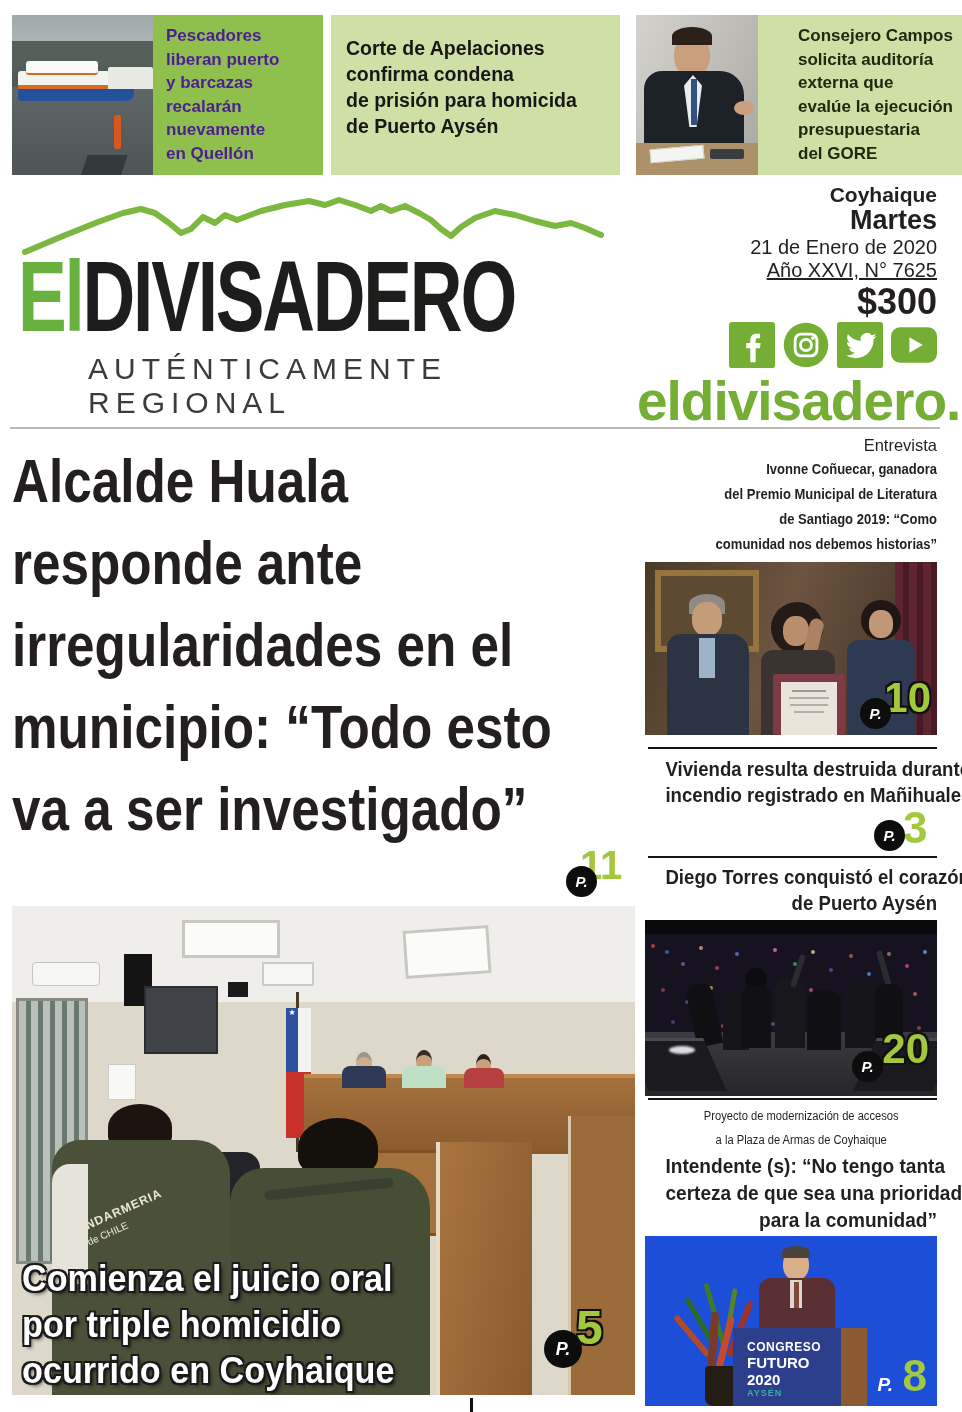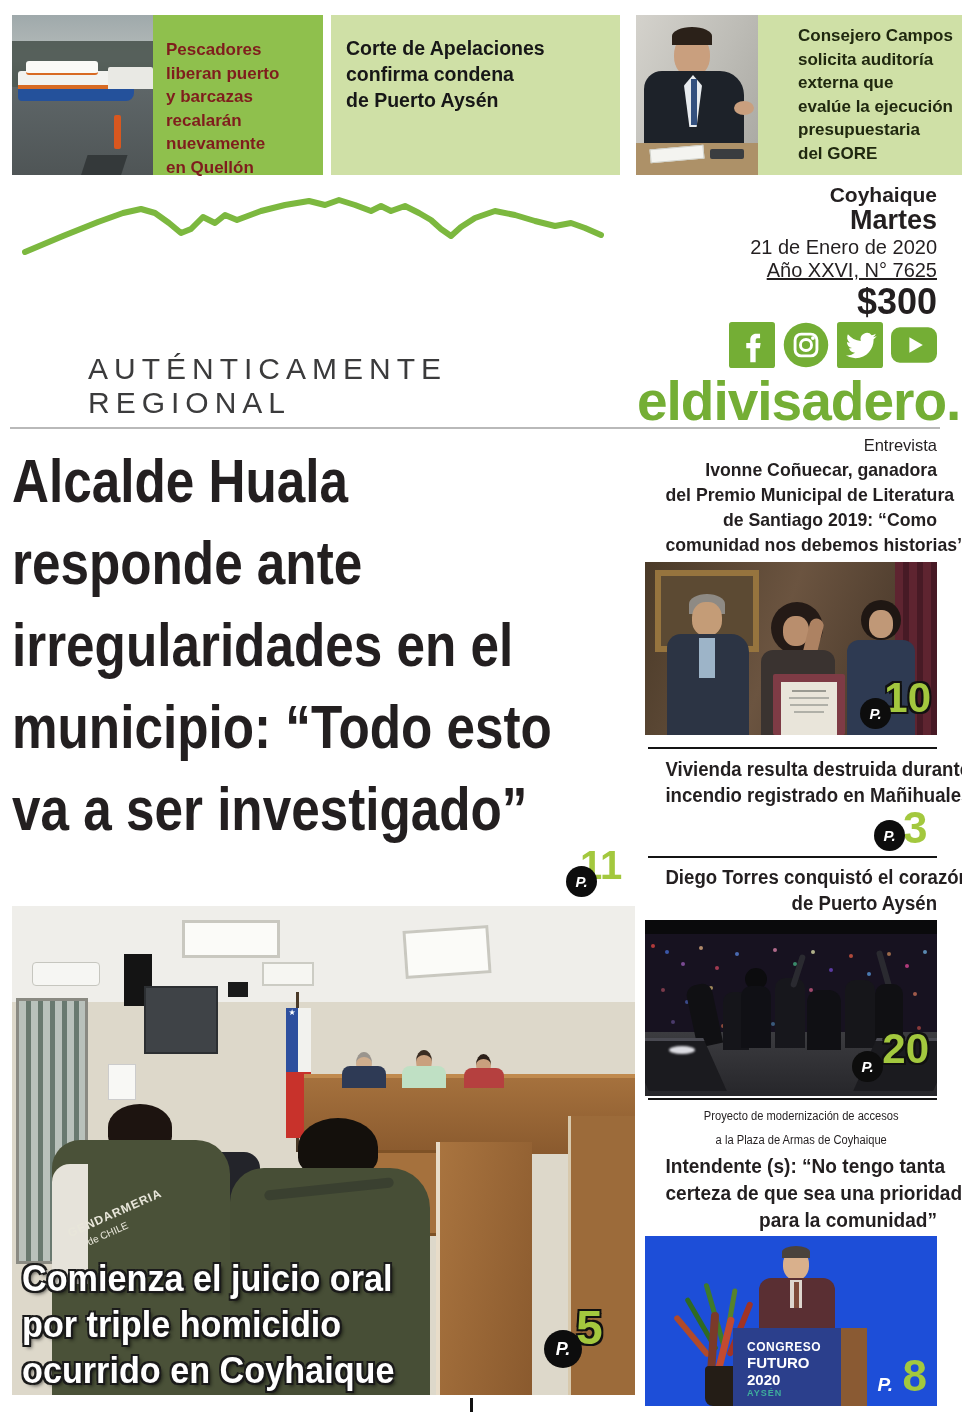--- a/index.html
+++ b/index.html
@@ -33,34 +33,35 @@
     <div class="abs" style="left:6px;top:56px;width:112px;height:16px;background:#f2f2ef;border-radius:3px 10px 2px 2px;"></div>
     <div class="abs" style="left:14px;top:46px;width:72px;height:12px;background:#fafaf7;border-radius:3px;border-bottom:2px solid #d86a23;"></div>
     <div class="abs" style="left:6px;top:70px;width:112px;height:5px;background:#d86a23;"></div>
     <div class="abs" style="left:6px;top:74px;width:116px;height:12px;background:#24519b;border-radius:0 0 8px 4px;"></div>
     <div class="abs" style="left:96px;top:52px;width:45px;height:22px;background:#e9e9e4;border-radius:2px 2px 0 0;"></div>
     <div class="abs" style="left:102px;top:100px;width:7px;height:34px;background:#d8571f;border-radius:2px;"></div>
     <div class="abs" style="left:72px;top:140px;width:40px;height:22px;background:#34393a;transform:skewX(-18deg);"></div>
   </div>
 
   <div class="gbox" style="left:153px;top:15px;width:170px;height:160px;background:#8fc04d;">
-    <div class="boxtxt" style="padding:9px 0 0 13px;font-size:17px;font-weight:600;line-height:23.5px;color:#7f1d1d;margin-top:14px;">
+    <div class="boxtxt" style="padding:9px 0 0 13px;font-size:17px;font-weight:600;line-height:23.5px;color:#4c1d95;">
       <span>Pescadores</span>
       <span>liberan puerto</span>
       <span>y barcazas</span>
       <span>recalarán</span>
       <span>nuevamente</span>
       <span>en Quellón</span>
     </div>
   </div>
 
   <div class="gbox" style="left:331px;top:15px;width:289px;height:160px;background:#cfe0a6;">
     <div class="boxtxt" style="padding:20px 0 0 15px;font-size:19.5px;font-weight:bold;line-height:26px;color:#171717;">
       <span>Corte de Apelaciones</span>
       <span>confirma condena</span>
+      <span>de prisión para homicida</span>
       <span>de Puerto Aysén</span>
     </div>
   </div>
 
   <div class="photo" style="left:636px;top:15px;width:122px;height:160px;background:linear-gradient(115deg,#d4d2cc,#bdbcb6 55%,#a8a7a1);">
     <div class="abs" style="left:38px;top:18px;width:36px;height:44px;background:#c99f7e;border-radius:50% 50% 46% 46%;"></div>
     <div class="abs" style="left:36px;top:12px;width:40px;height:18px;background:#2b2119;border-radius:50% 50% 0 0;"></div>
     <div class="abs" style="left:8px;top:56px;width:100px;height:80px;background:#1d2229;border-radius:18px 24px 0 0;"></div>
     <div class="abs" style="left:48px;top:60px;width:18px;height:52px;background:#e8ecef;clip-path:polygon(50% 0,100% 20%,70% 100%,30% 100%,0 20%);"></div>
     <div class="abs" style="left:55px;top:64px;width:6px;height:46px;background:#33507e;"></div>
@@ -115,36 +116,41 @@
         </svg>
     </span>
   </div>
   <div class="abs r" style="left:637px;top:369px;width:300px;font-size:55px;font-weight:bold;color:#74ae35;letter-spacing:-1px;">eldivisadero.cl</div>
 
   <div class="abs" style="left:22px;top:196px;width:582px;height:62px;">
     <svg viewBox="0 0 580 62" width="582" height="62">
       <path d="M2 56 L40 40 L75 26 L100 17 L118 13 L132 17 L146 27 L158 37 L168 33 L180 21 L192 27 L202 19 L214 24 L238 15 L262 9 L286 5 L302 9 L316 4 L332 9 L348 15 L358 10 L368 15 L382 10 L396 17 L408 24 L418 33 L428 40 L438 31 L452 22 L472 15 L492 19 L512 25 L532 30 L548 27 L562 32 L578 39" fill="none" stroke="#7cb83f" stroke-width="6" stroke-linejoin="round" stroke-linecap="round"></path>
     </svg>
   </div>
+  <div class="abs" style="left:18px;top:248px;width:620px;height:100px;">
+    <span class="condL" style="transform:scaleX(.73);font-size:100px;font-weight:bold;letter-spacing:-3px;line-height:96px;">
+      <span style="color:#69b13e;">El</span><span style="color:#1d1d1b;">DIVISADERO</span>
+    </span>
+  </div>
   <div class="abs" style="left:88px;top:352px;width:560px;font-size:30px;letter-spacing:6px;color:#3b3b3c;">AUTÉNTICAMENTE REGIONAL</div>
 
   <div class="grule" style="left:10px;top:427px;width:930px;"></div>
 
   <div class="abs" style="left:12px;top:440px;width:640px;font-size:61px;font-weight:bold;line-height:82px;color:#231f20;">
     <span class="condL">Alcalde Huala</span>
     <span class="condL">responde ante</span>
     <span class="condL">irregularidades en el</span>
     <span class="condL">municipio: “Todo esto</span>
     <span class="condL">va a ser investigado”</span>
   </div>
   <div class="pnum" style="left:580px;top:845px;font-size:40px;">11</div>
   <div class="pcircle" style="left:566px;top:866px;">P.</div>
 
   <div class="abs r" style="left:645px;top:436px;width:292px;font-size:16.5px;">Entrevista</div>
-  <div class="abs" style="left:645px;top:457px;width:292px;font-size:19px;font-weight:bold;line-height:25px;text-align:right;">
+  <div class="abs" style="left:645px;top:457px;width:292px;font-size:14px;font-weight:bold;line-height:25px;text-align:right;">
     <span class="condR">Ivonne Coñuecar, ganadora</span>
     <span class="condR">del Premio Municipal de Literatura</span>
     <span class="condR">de Santiago 2019: “Como</span>
     <span class="condR">comunidad nos debemos historias”</span>
   </div>
 
   <div class="photo" style="left:645px;top:562px;width:292px;height:173px;background:linear-gradient(110deg,#4a3a28,#6b5440 45%,#3c2e22);">
     <div class="abs" style="left:10px;top:8px;width:92px;height:70px;background:#5c4a33;border:6px solid #96743e;"></div>
     <div class="abs" style="left:250px;top:0;width:42px;height:173px;background:repeating-linear-gradient(90deg,#5e2430 0 8px,#471a25 8px 14px);"></div>
     <div class="abs" style="left:44px;top:32px;width:36px;height:20px;background:#8e8a84;border-radius:50% 50% 0 0;"></div>

